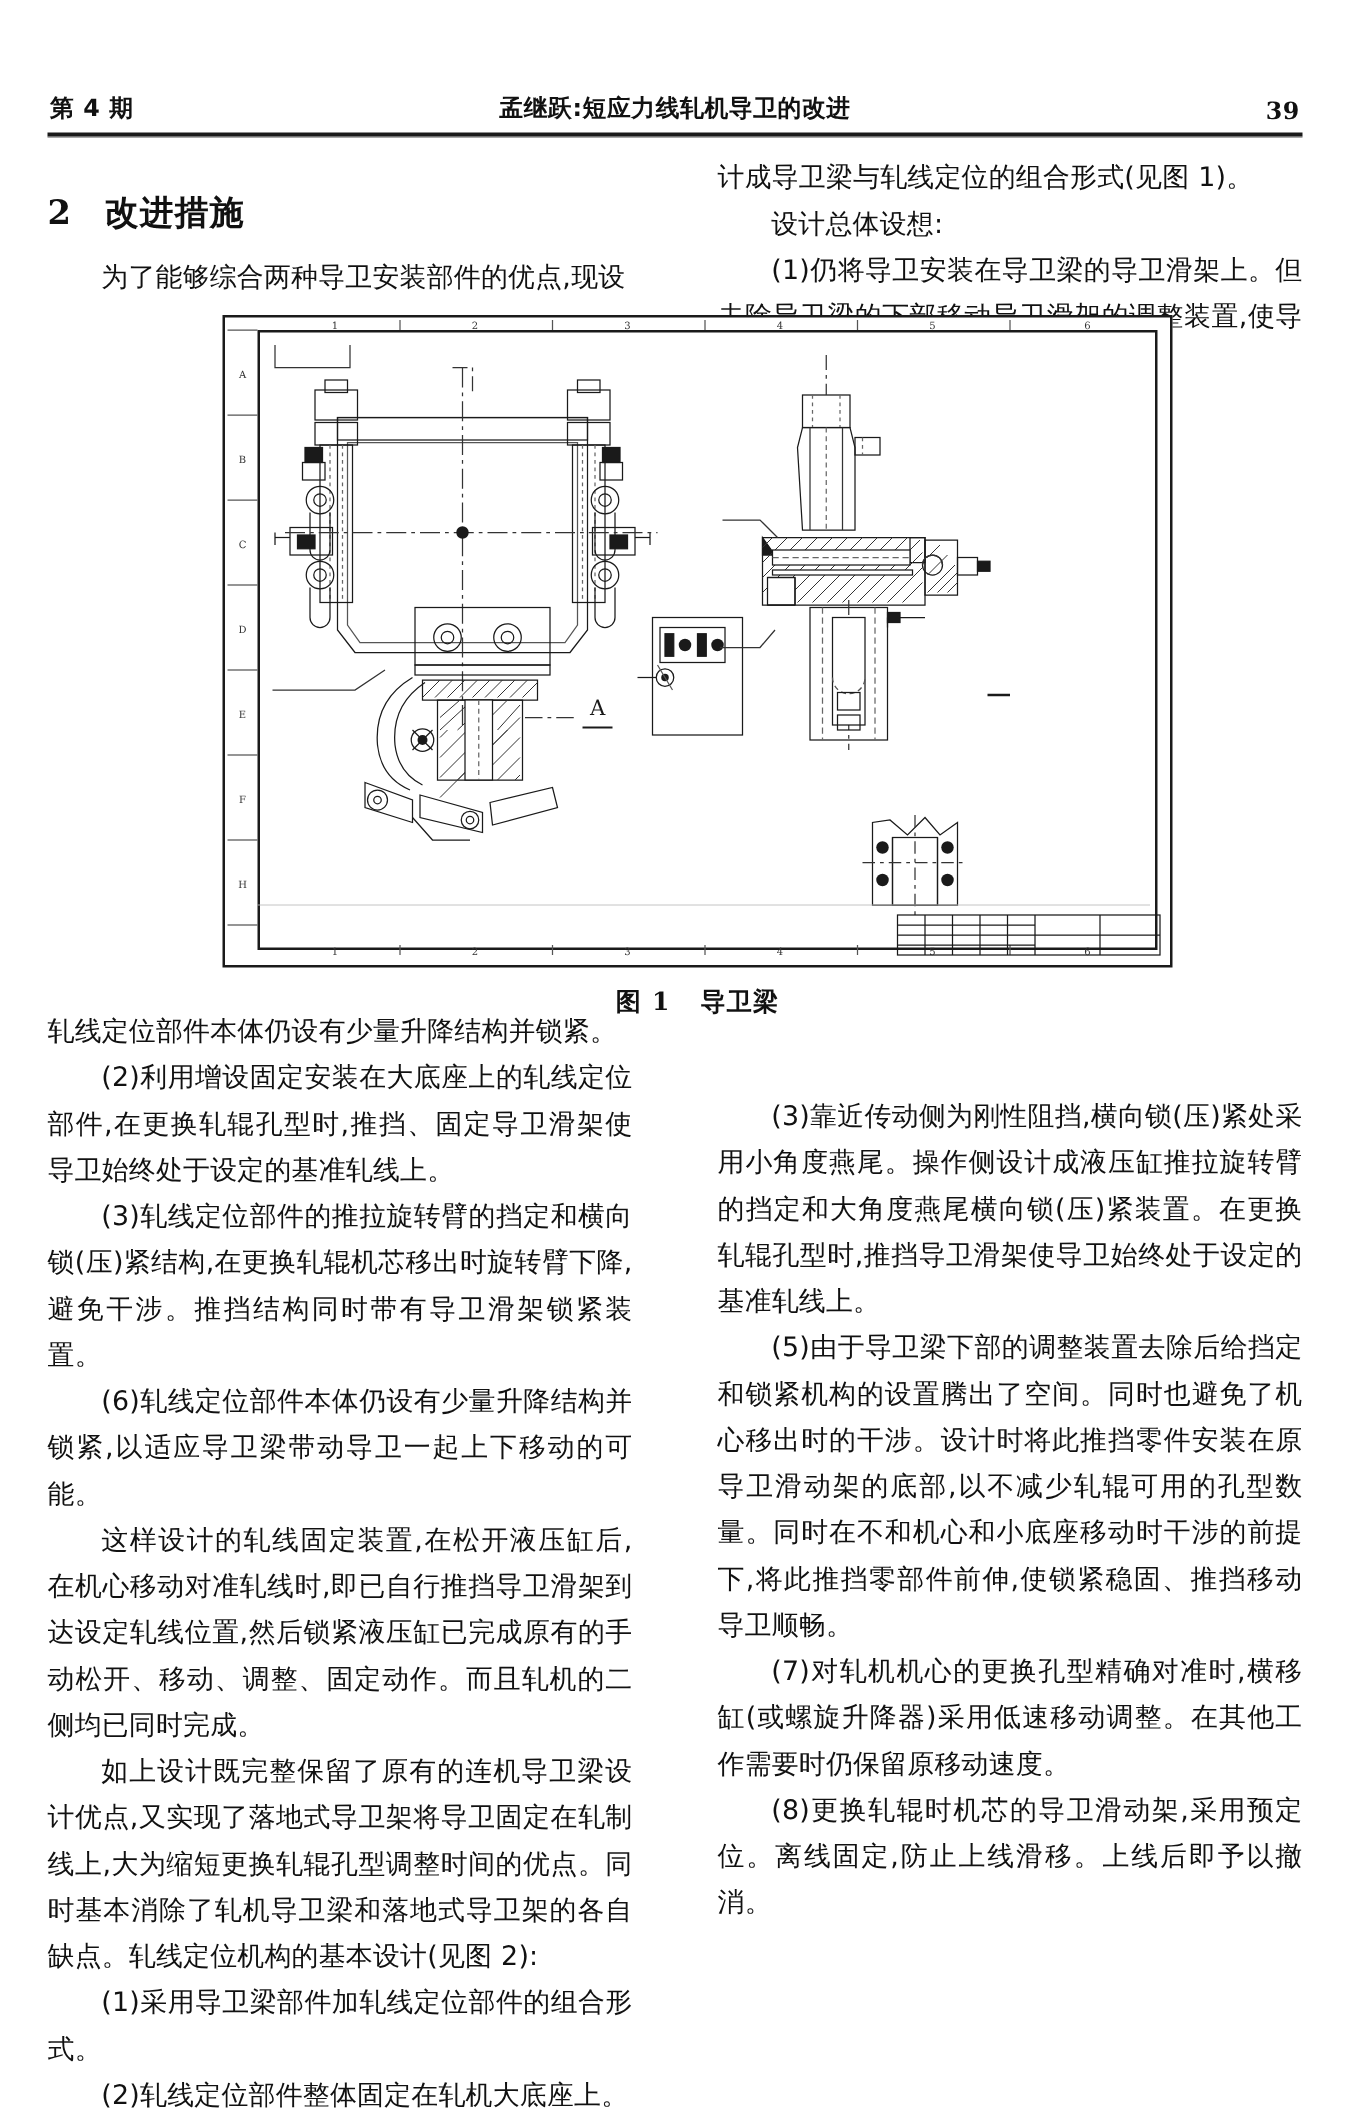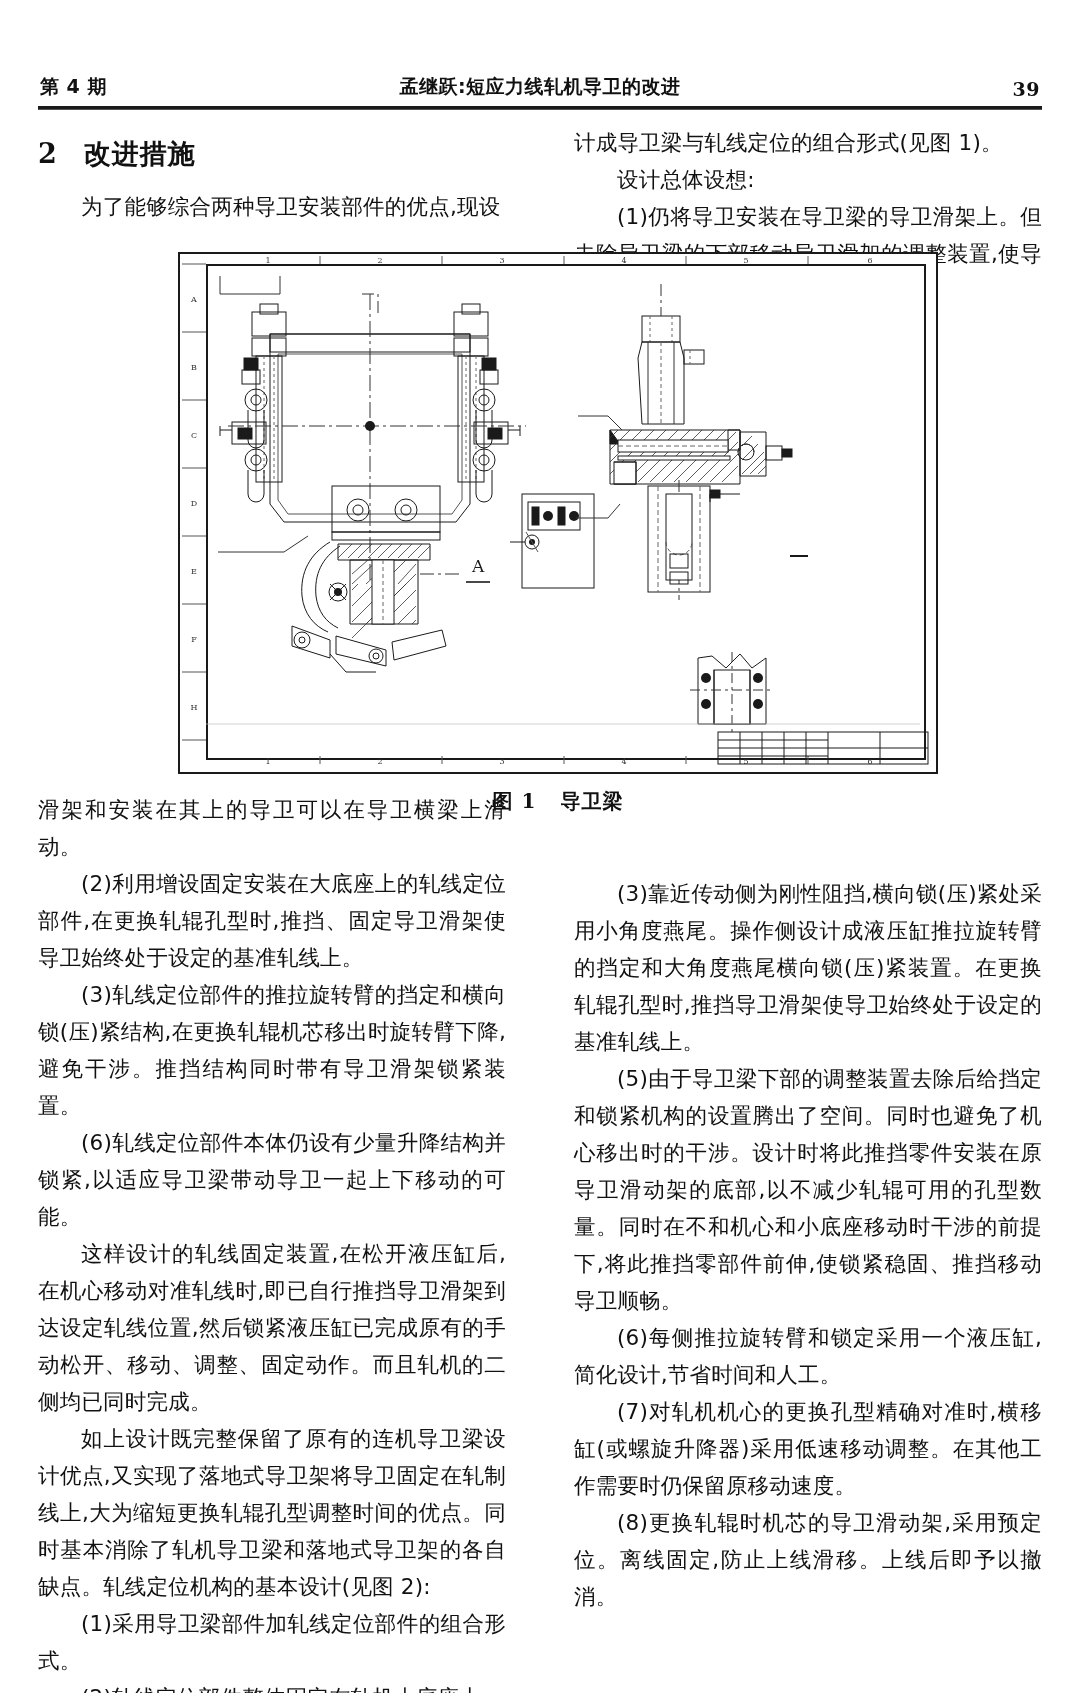--- a/index.html
+++ b/index.html
@@ -31,21 +31,21 @@
     content:""; position:absolute; left:0; right:0; top:3px; height:1px; background:#555;
   }
 
   
   .cols { position:absolute; left:38px; right:38px; top:124px; bottom:0; }
   .col { position:absolute; top:0; width:468px; }
   .col-left  { left:0; }
   .col-right { left:536px; }
 
   h2.sect {
-    font-size:27px; font-weight:bold; margin:12px 0 16px 0;
+    font-size:27px; font-weight:bold; margin:28px 0 16px 0;
     letter-spacing:1px;
   }
   h2.sect .num { font-family:"DejaVu Serif","Liberation Serif",serif; margin-right:26px; }
 
   p.body {
     font-size:21.5px;
     line-height:37px;
     margin:0;
     text-align:justify;
     text-justify:inter-ideograph;
@@ -94,40 +94,39 @@
     <div class="col col-left">
 
       <h2 class="sect">
         <span class="num">2</span><span>改进措施</span>
       </h2>
 
       <p class="body indent">为了能够综合两种导卫安装部件的优点,现设</p>
 
       <div style="height:566px"></div>
 
-      <p class="body">滑架和安装在其上的导卫可以在导卫横梁上滑动。</p>
+      <p class="body">轧线定位部件本体仍设有少量升降结构并锁紧。</p>
       <p class="body indent">(2)利用增设固定安装在大底座上的轧线定位部件,在更换轧辊孔型时,推挡、固定导卫滑架使导卫始终处于设定的基准轧线上。</p>
       <p class="body indent">(3)轧线定位部件的推拉旋转臂的挡定和横向锁(压)紧结构,在更换轧辊机芯移出时旋转臂下降,避免干涉。推挡结构同时带有导卫滑架锁紧装置。</p>
       <p class="body indent">(6)轧线定位部件本体仍设有少量升降结构并锁紧,以适应导卫梁带动导卫一起上下移动的可能。</p>
       <p class="body indent">这样设计的轧线固定装置,在松开液压缸后,在机心移动对准轧线时,即已自行推挡导卫滑架到达设定轧线位置,然后锁紧液压缸已完成原有的手动松开、移动、调整、固定动作。而且轧机的二侧均已同时完成。</p>
       <p class="body indent">如上设计既完整保留了原有的连机导卫梁设计优点,又实现了落地式导卫架将导卫固定在轧制线上,大为缩短更换轧辊孔型调整时间的优点。同时基本消除了轧机导卫梁和落地式导卫架的各自缺点。轧线定位机构的基本设计(见图 2):</p>
       <p class="body indent">(1)采用导卫梁部件加轧线定位部件的组合形式。</p>
       <p class="body indent">(2)轧线定位部件整体固定在轧机大底座上。</p>
     </div>
 
     <div class="col col-right">
       <p class="body">计成导卫梁与轧线定位的组合形式(见图 1)。</p>
       <p class="body indent">设计总体设想:</p>
       <p class="body indent">(1)仍将导卫安装在导卫梁的导卫滑架上。但去除导卫梁的下部移动导卫滑架的调整装置,使导卫</p>
 
       <div style="height:566px"></div>
 
       <p class="body indent">(3)靠近传动侧为刚性阻挡,横向锁(压)紧处采用小角度燕尾。操作侧设计成液压缸推拉旋转臂的挡定和大角度燕尾横向锁(压)紧装置。在更换轧辊孔型时,推挡导卫滑架使导卫始终处于设定的基准轧线上。</p>
       <p class="body indent">(5)由于导卫梁下部的调整装置去除后给挡定和锁紧机构的设置腾出了空间。同时也避免了机心移出时的干涉。设计时将此推挡零件安装在原导卫滑动架的底部,以不减少轧辊可用的孔型数量。同时在不和机心和小底座移动时干涉的前提下,将此推挡零部件前伸,使锁紧稳固、推挡移动导卫顺畅。</p>
-      <p class="body indent">(6)每侧推拉旋转臂和锁定采用一个液压缸,简化设计,节省时间和人工。</p>
       <p class="body indent">(7)对轧机机心的更换孔型精确对准时,横移缸(或螺旋升降器)采用低速移动调整。在其他工作需要时仍保留原移动速度。</p>
       <p class="body indent">(8)更换轧辊时机芯的导卫滑动架,采用预定位。离线固定,防止上线滑移。上线后即予以撤消。</p>
     </div>
 
     <div class="figwrap">
       <div class="frame-outer">
         <div class="frame-inner"></div>
 
         <svg class="drawing" width="760" height="522" viewBox="0 0 760 522" fill="none" stroke="#1a1a1a" stroke-width="1" shape-rendering="geometricPrecision">
 

